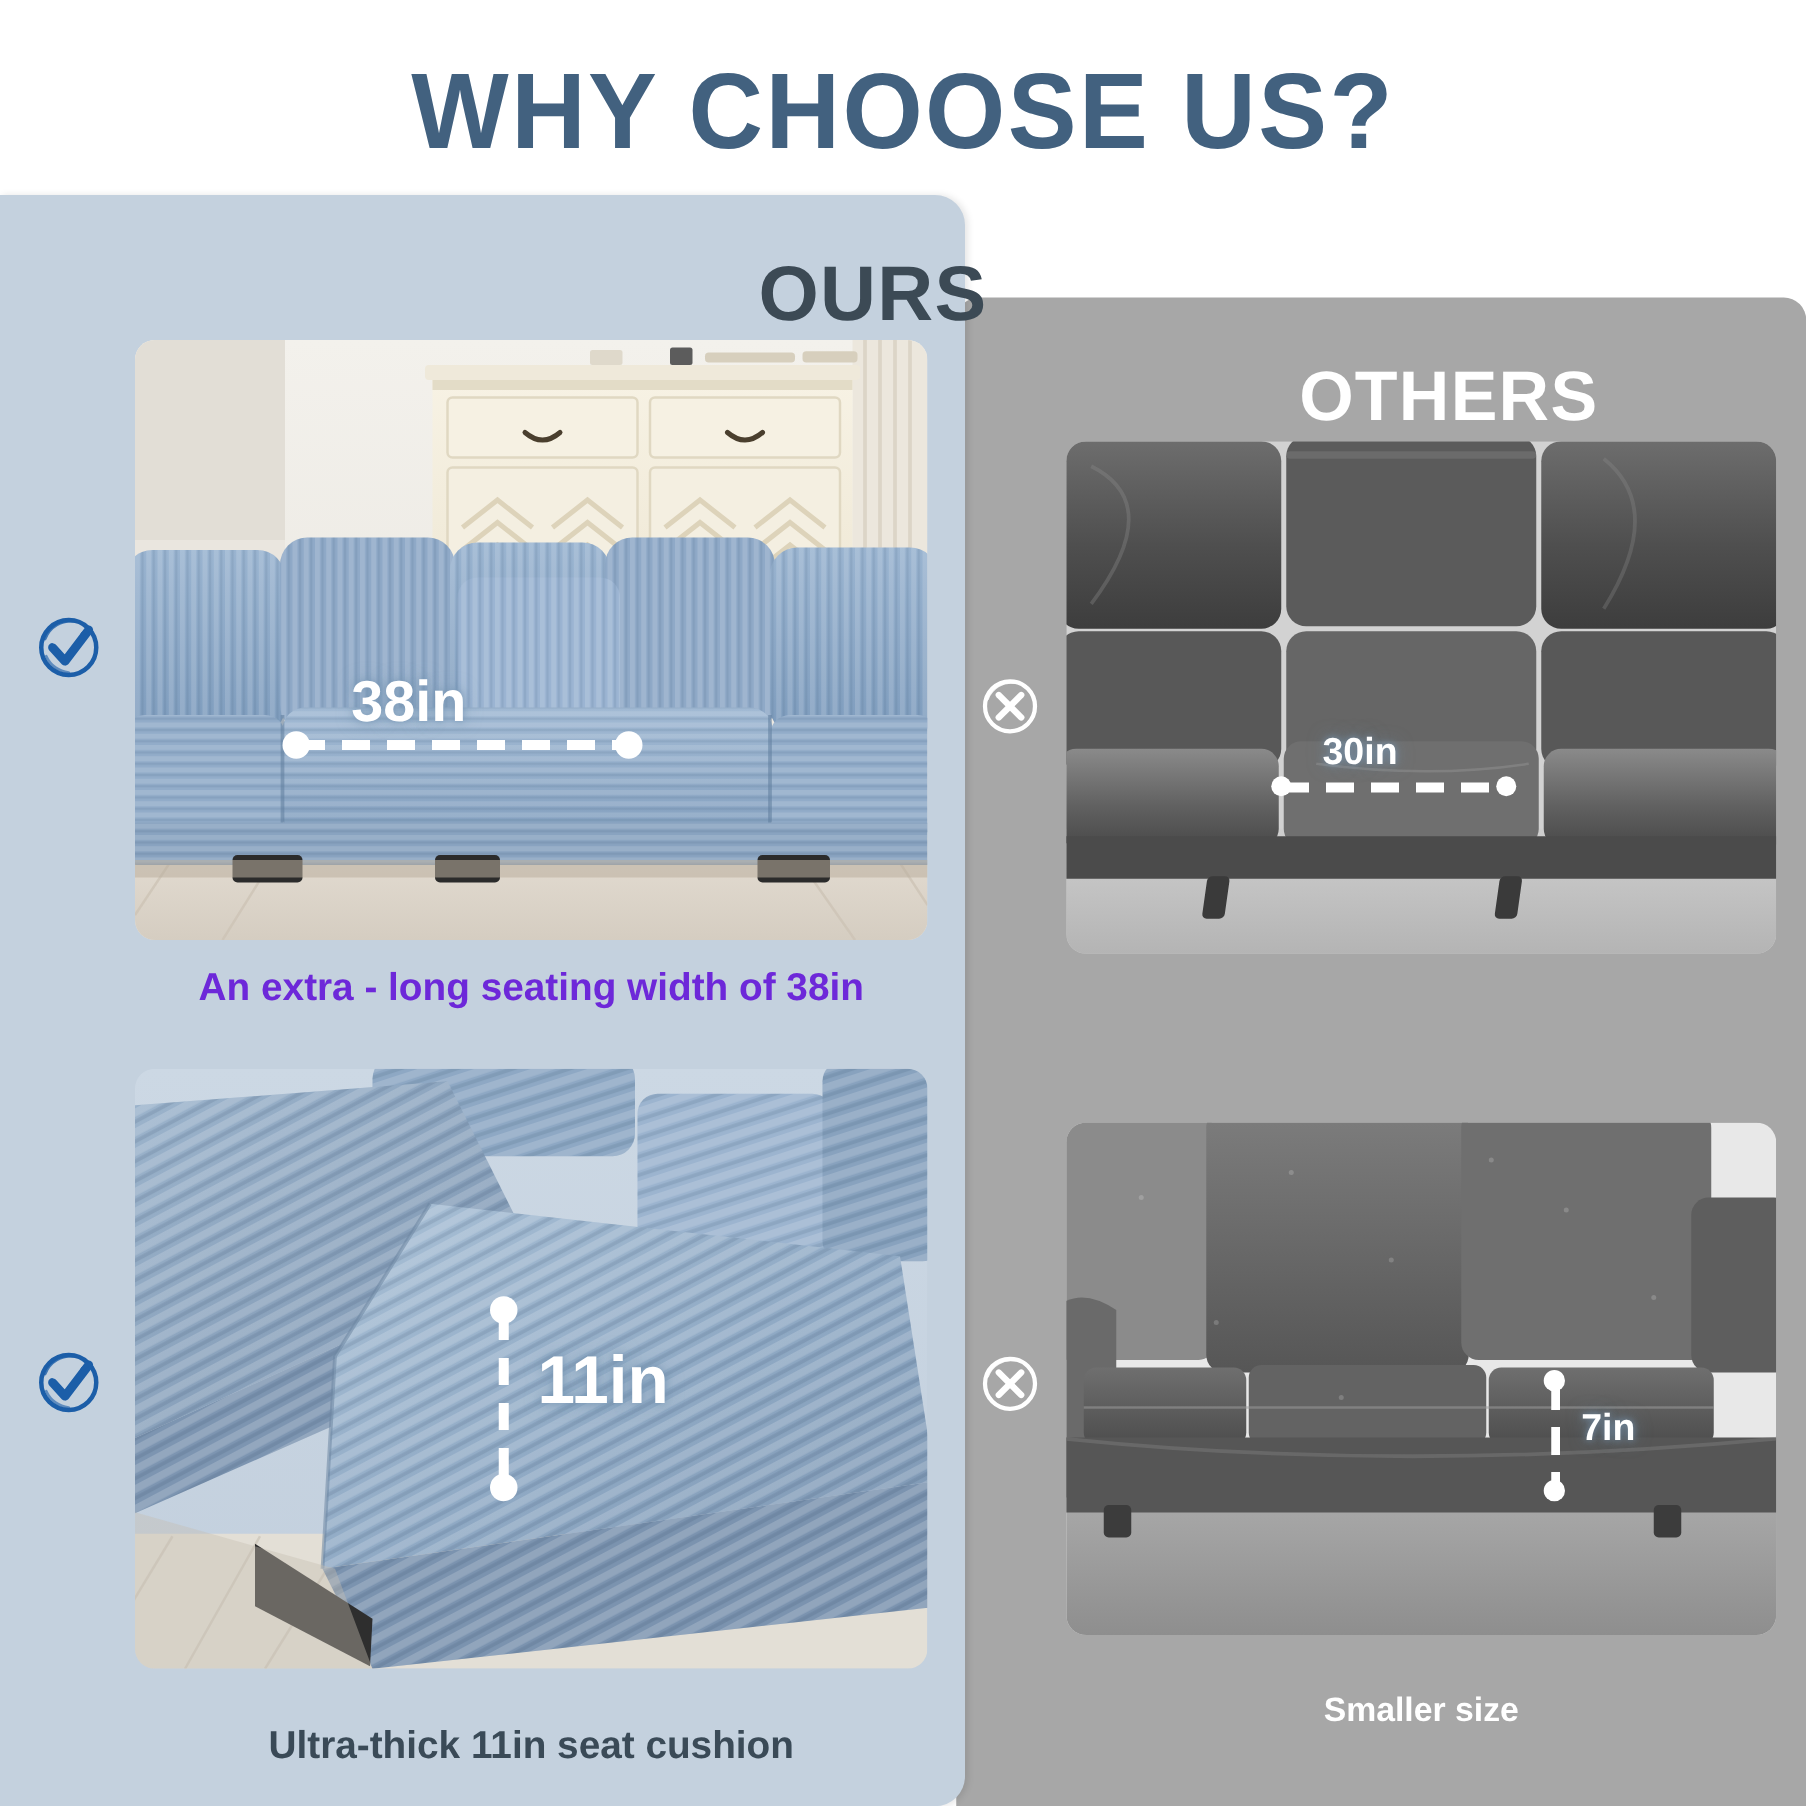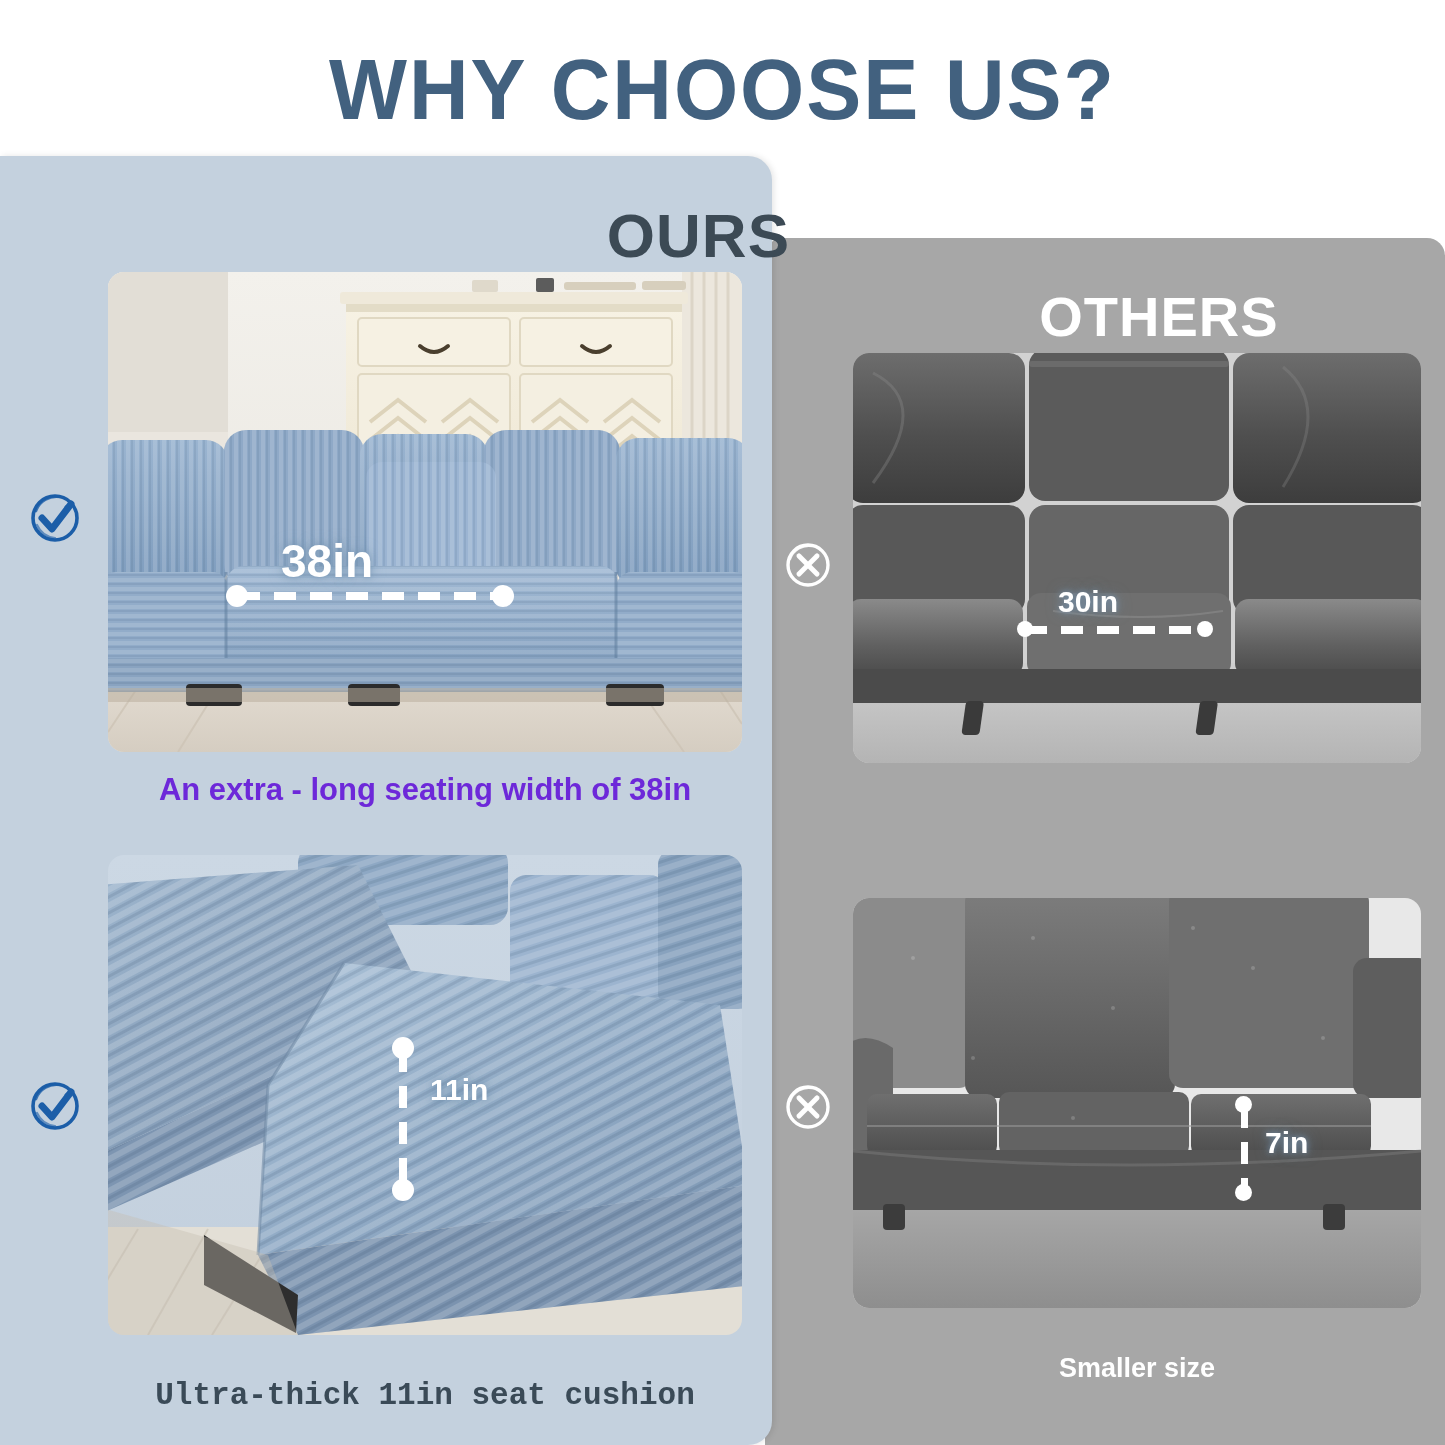--- a/index.html
+++ b/index.html
@@ -102,21 +102,21 @@
     font-weight: bold;
     font-family: "Liberation Sans", sans-serif;
     white-space: nowrap;
   }
   .cap-ours-1 {
     left: 108px; top: 772px; width: 634px;
     font-size: 31px; color: #6d28d9;
   }
   .cap-ours-2 {
     left: 108px; top: 1378px; width: 634px;
-    font-size: 31px; color: #3a4a57; font-family: Liberation Mono, monospace;
+    font-size: 31px; color: #3a4a57;
   }
   .cap-others-1 {
     left: 853px; top: 782px; width: 568px;
     font-size: 27px; color: #ffffff;
   }
   .cap-others-2 {
     left: 853px; top: 1353px; width: 568px;
     font-size: 27px; color: #ffffff;
   }
 
@@ -179,21 +179,21 @@
   .m30 .dash-h { left: 172px; top: 273px; width: 178px; }
   .m30 .dot-a  { left: 164px; top: 268px; width: 16px; height: 16px; }
   .m30 .dot-b  { left: 344px; top: 268px; width: 16px; height: 16px; }
   .m30 .measure-label { left: 205px; top: 232px; font-size: 30px; }
 
   
   .m11 { left: 108px; top: 855px; width: 634px; height: 480px; }
   .m11 .dash-v { left: 291px; top: 195px; width: 8px; height: 140px; }
   .m11 .dot-a  { left: 284px; top: 182px; width: 22px; height: 22px; }
   .m11 .dot-b  { left: 284px; top: 324px; width: 22px; height: 22px; }
-  .m11 .measure-label { left: 322px; top: 218px; font-size: 30px; }
+  .m11 .measure-label { left: 322px; top: 218px; font-size: 54px; }
 
   
   .m7 { left: 853px; top: 898px; width: 568px; height: 504px; }
   .m7 .dash-v { left: 388px; top: 208px; width: 7px; height: 85px; }
   .m7 .dot-a  { left: 382px; top: 198px; width: 17px; height: 17px; }
   .m7 .dot-b  { left: 382px; top: 286px; width: 17px; height: 17px; }
   .m7 .measure-label { left: 412px; top: 228px; font-size: 30px; }
 </style>
 </head>
 <body>

